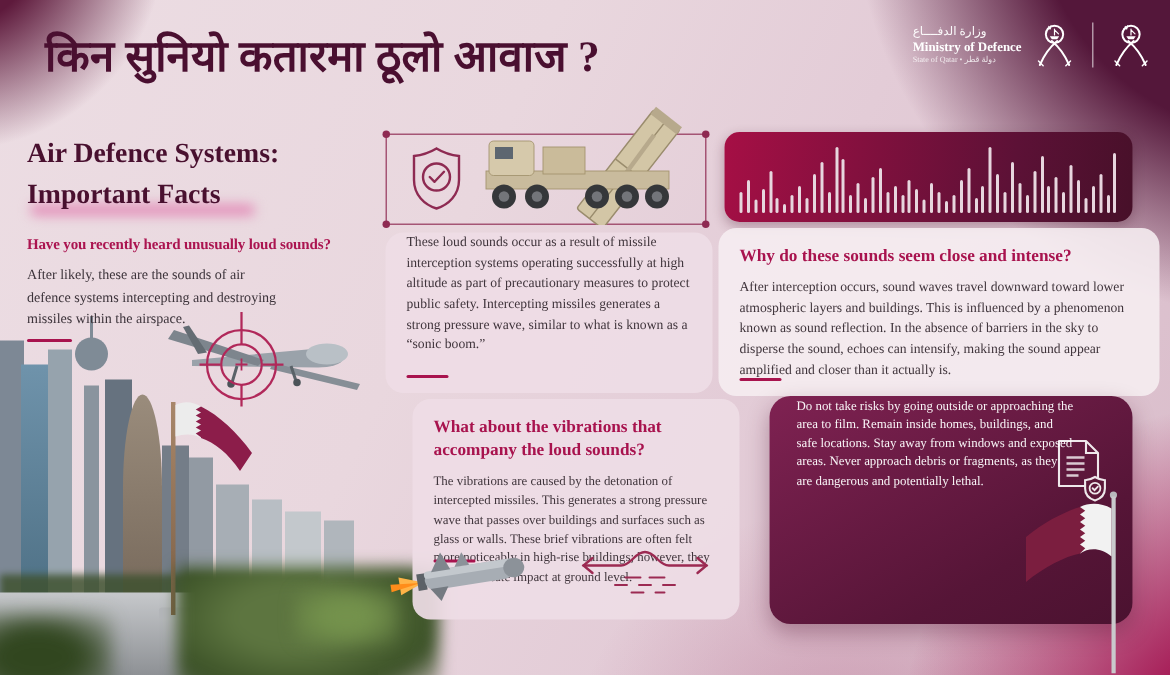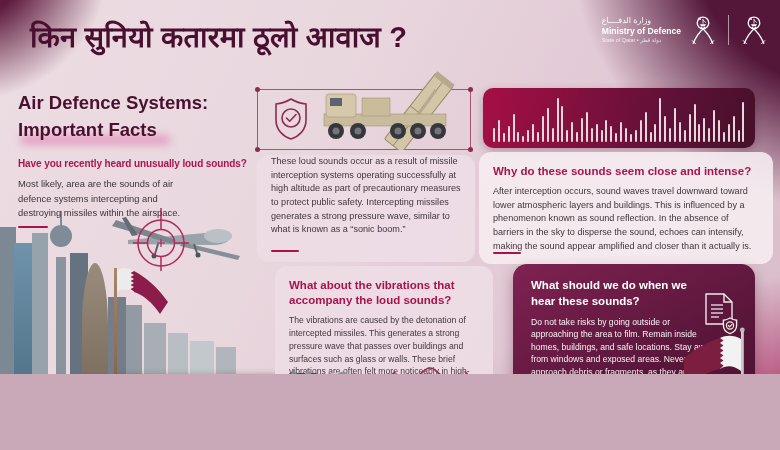--- a/index.html
+++ b/index.html
@@ -1,18 +1,18 @@
 <!DOCTYPE html>
 <html><head>
 <meta charset="utf-8">
 <style>
   html,body{margin:0;padding:0;background:#c9a8b8;}
   #stage{
-    position:relative;width:780px;height:374px;overflow:hidden;
-    font-family:Liberation Sans, sans-serif;
+    position:relative;width:780px;height:450px;overflow:hidden;
+    font-family:Liberation Serif, serif;
     background:
       radial-gradient(circle 200px at -30px -40px, #5e1a3c 28%, rgba(94,26,60,0) 70%),
       radial-gradient(circle 380px at 850px -70px, #54173a 42%, rgba(84,23,58,0) 74%),
       radial-gradient(circle 320px at 830px 500px, #a31350 18%, rgba(163,19,80,0) 72%),
       radial-gradient(circle 260px at 560px 520px, rgba(150,40,90,.30), rgba(150,40,90,0) 70%),
       linear-gradient(115deg,#ecdde3 0%,#e9d7de 38%,#e3ccd7 62%,#d9bcca 100%);
   }
   .abs{position:absolute;}
 
   
@@ -165,21 +165,21 @@
       </svg>
     </div>
   </div>
 
   <div class="abs intro-glow"></div>
   <div class="abs intro-h">
     <div>Air Defence Systems:</div>
     <div>Important Facts</div>
   </div>
   <div class="abs q1">Have you recently heard unusually loud sounds?</div>
-  <div class="abs a1">Most likely, area are the sounds of air defence systems intercepting and destroying missiles within the airspace.</div>
+  <div class="abs a1">After likely, these are the sounds of air defence systems intercepting and destroying missiles within the airspace.</div>
   <div class="abs rule u1"></div>
 
   <div class="abs spec-rect">
     <span class="dot" style="left:-3px;top:-3px;"></span>
     <span class="dot" style="right:-3px;top:-3px;"></span>
     <span class="dot" style="left:-3px;bottom:-3px;"></span>
     <span class="dot" style="right:-3px;bottom:-3px;"></span>
   </div>
   <svg class="abs" style="left:272px;top:96px;" width="38" height="46" viewBox="0 0 38 46">
     <g fill="none" stroke="#8e2a52" stroke-width="1.6">
@@ -306,21 +306,20 @@
       <path d="M79,12 L85,17 L79,22"></path>
       <g stroke-width="1.3">
         <path d="M31,25 h10 M47,25 h10"></path>
         <path d="M24,30 h8 M40,30 h8 M56,30 h8"></path>
         <path d="M35,35 h8 M51,35 h6"></path>
       </g>
     </g>
   </svg>
 
   <div class="abs card4">
-    <div class="h4">What should we do when we hear these sounds?</div>
     <p>Do not take risks by going outside or approaching the area to film. Remain inside homes, buildings, and safe locations. Stay away from windows and exposed areas. Never approach debris or fragments, as they are dangerous and potentially lethal.</p>
   </div>
   <svg class="abs" style="left:700px;top:290px;" width="42" height="48" viewBox="0 0 42 48">
     <g fill="none" stroke="#fff" stroke-width="1.4" opacity="0.9">
       <path d="M6,4 h18 l8,8 v22 h-26 z" stroke-linejoin="round"></path>
       <path d="M24,4 v8 h8"></path>
       <path d="M11,15 h12 M11,19 h12 M11,23 h12 M11,27 h8" stroke-width="1.7" opacity=".85"></path>
       <path d="M30,28 c2.2,1.3 4.4,2 6.6,2.2 v5.4 c0,4 -2.8,6.8 -6.6,8 c-3.8,-1.2 -6.6,-4 -6.6,-8 v-5.4 c2.2,-0.2 4.4,-0.9 6.6,-2.2 z" fill="#5c1838"></path>
       <circle cx="30" cy="35.5" r="3.6" stroke-width="1.2"></circle>
       <path d="M28.4,35.5 l1.3,1.3 2.2,-2.4" stroke-width="1.2" stroke-linecap="round"></path>

